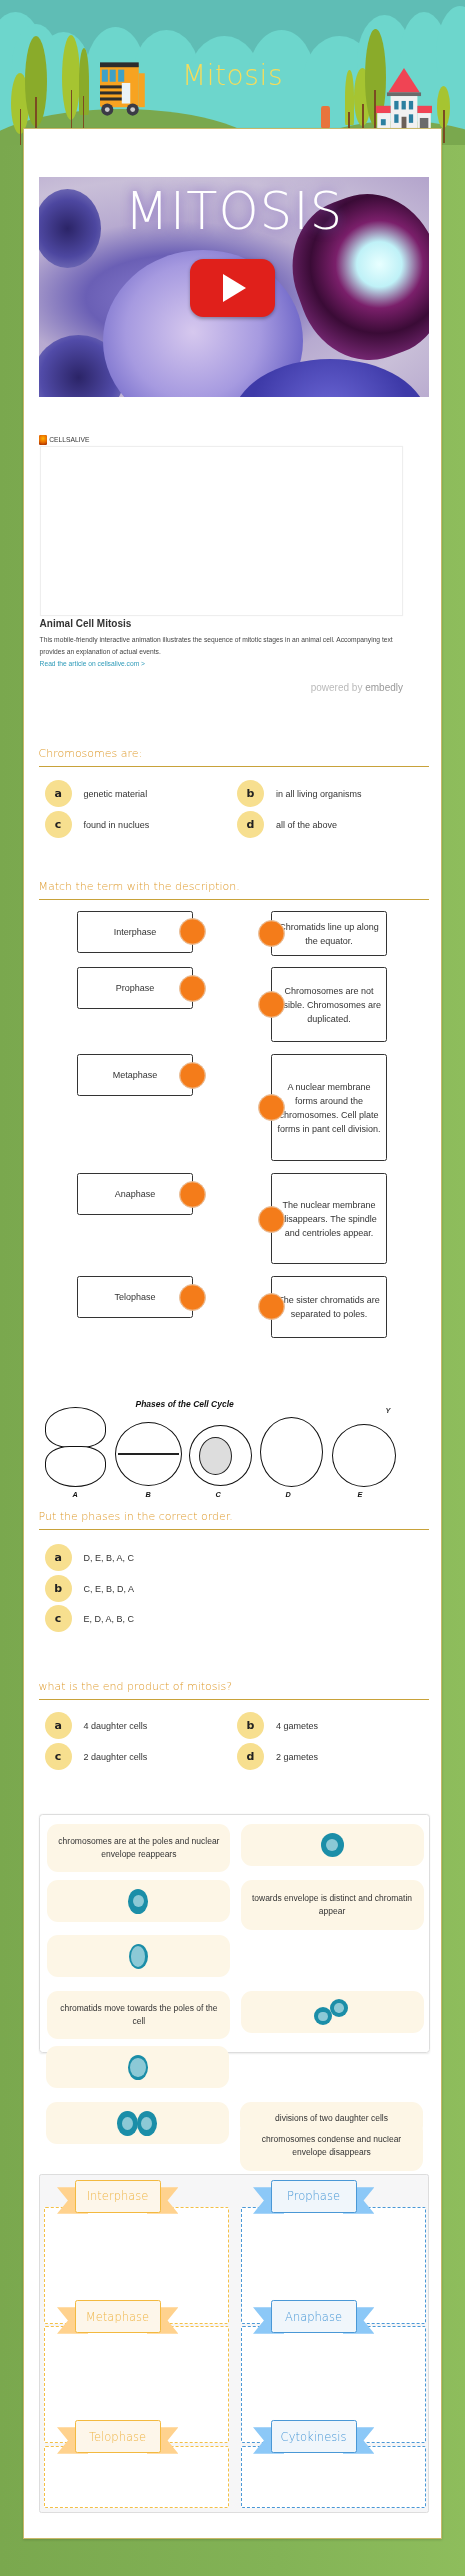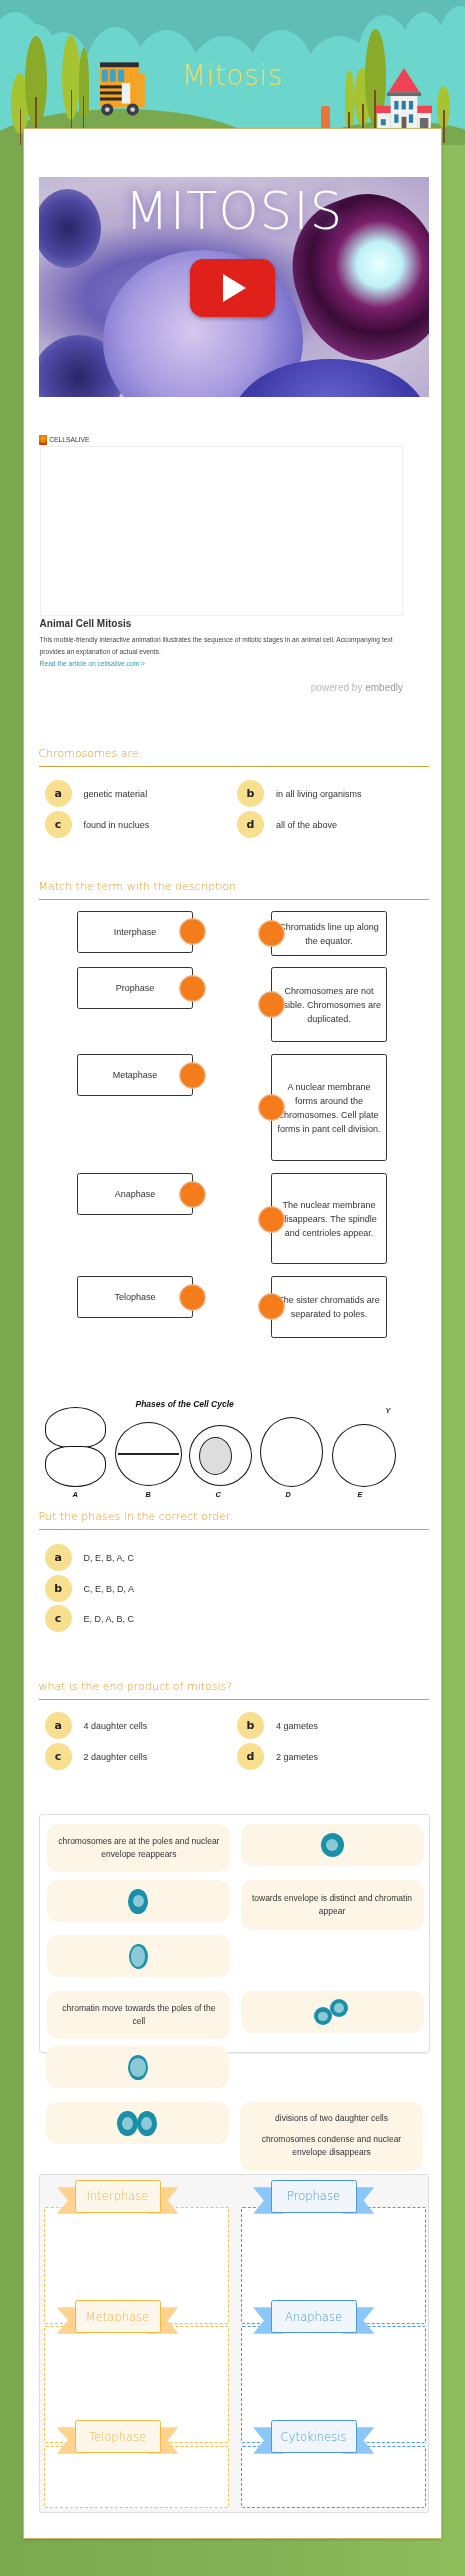--- a/index.html
+++ b/index.html
@@ -372,21 +372,21 @@
     </div>
     <div class="scard" style="left:201px;top:65px;height:50px;">towards envelope is distinct and chromatin appear</div>
 
     <div class="scard" style="left:7.9px;top:120px;height:42px;">
       <div class="cellicon" style="width:20.6px;height:27px;">
         <div class="c" style="left:0;top:1.2px;width:19.4px;height:25.4px;"></div>
         <div class="n" style="left:2.4px;top:3.6px;width:14.5px;height:20.6px;"></div>
       </div>
     </div>
 
-    <div class="scard" style="left:7.9px;top:176px;height:48px;">chromatin move towards the poles of the cell</div>
+    <div class="scard" style="left:7.9px;top:176px;height:48px;">chromatids move towards the poles of the cell</div>
     <div class="scard" style="left:201px;top:176px;height:42px;">
       <div class="cellicon" style="width:36px;height:29px;">
         <div class="c" style="left:0;top:9.7px;width:18px;height:18px;"></div>
         <div class="n" style="left:4.2px;top:14px;width:9.7px;height:9.7px;"></div>
         <div class="c" style="left:15.8px;top:1.2px;width:18px;height:18px;"></div>
         <div class="n" style="left:20px;top:5.5px;width:9.7px;height:9.7px;"></div>
       </div>
     </div>
 
   </div>

